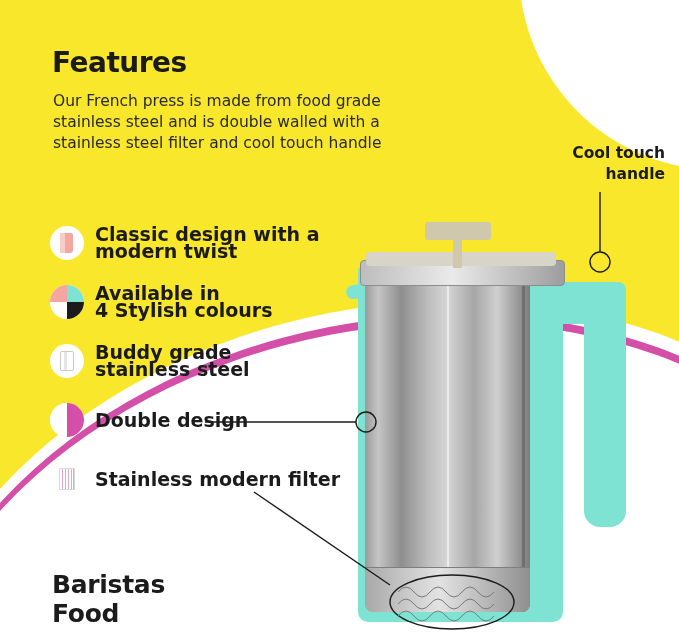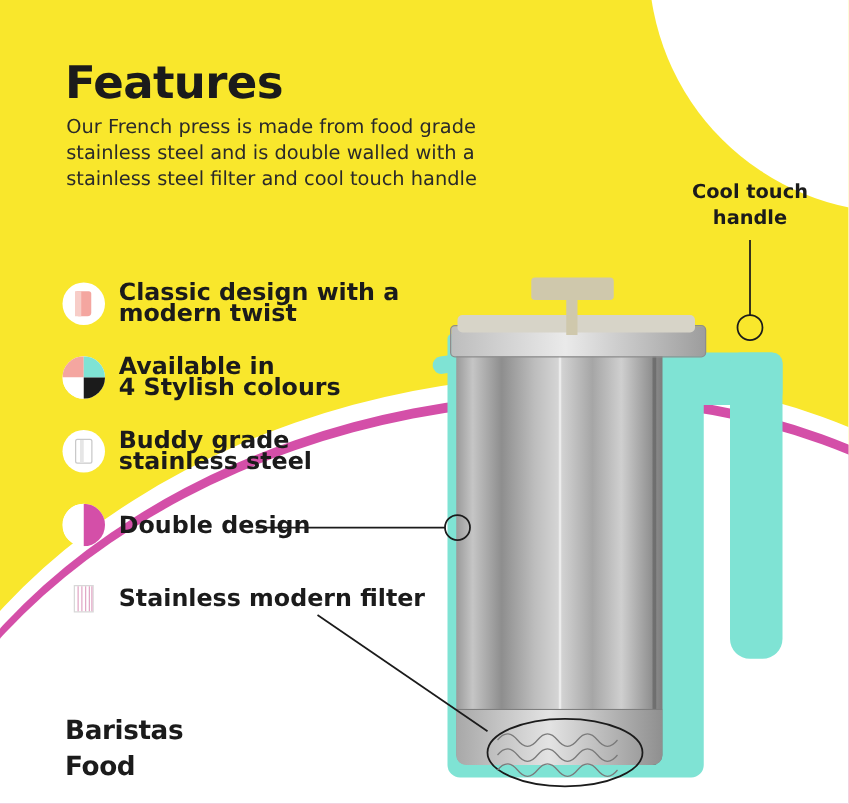--- a/index.html
+++ b/index.html
@@ -67,21 +67,21 @@
     background: #ffffff;
     border-radius: 50% 50% 0 0 / 70% 70% 0 0;
     transform: rotate(-11deg);
   }
 
   
   .title {
     position: absolute;
     left: 52px;
     top: 46px;
-    font-size: 36px;
+    font-size: 28px;
     font-weight: bold;
     color: #1b1b1b;
     letter-spacing: -0.5px;
   }
   .subtitle {
     position: absolute;
     left: 53px;
     top: 91px;
     width: 370px;
     font-size: 15.5px;
@@ -175,38 +175,38 @@
     width: 1px;
     height: 100%;
     background: #e2a8c6;
   }
 
   
   .brand {
     position: absolute;
     left: 52px;
     top: 570px;
-    font-size: 21px;
+    font-size: 25px;
     font-weight: bold;
     color: #1b1b1b;
     line-height: 29px;
     letter-spacing: -0.3px;
   }
 
   
   .callout-handle {
     position: absolute;
     left: 535px;
     top: 143px;
     width: 130px;
     font-size: 15.5px;
     font-weight: bold;
     color: #1b1b1b;
     line-height: 21px;
-    text-align: center;
+    text-align: right;
     white-space: pre-line;
   }
 
   
   .press { position: absolute; left: 340px; top: 222px; width: 300px; height: 410px; }
 
   .press-body-teal {
     position: absolute;
     left: 18px; top: 45px;
     width: 205px; height: 355px;

